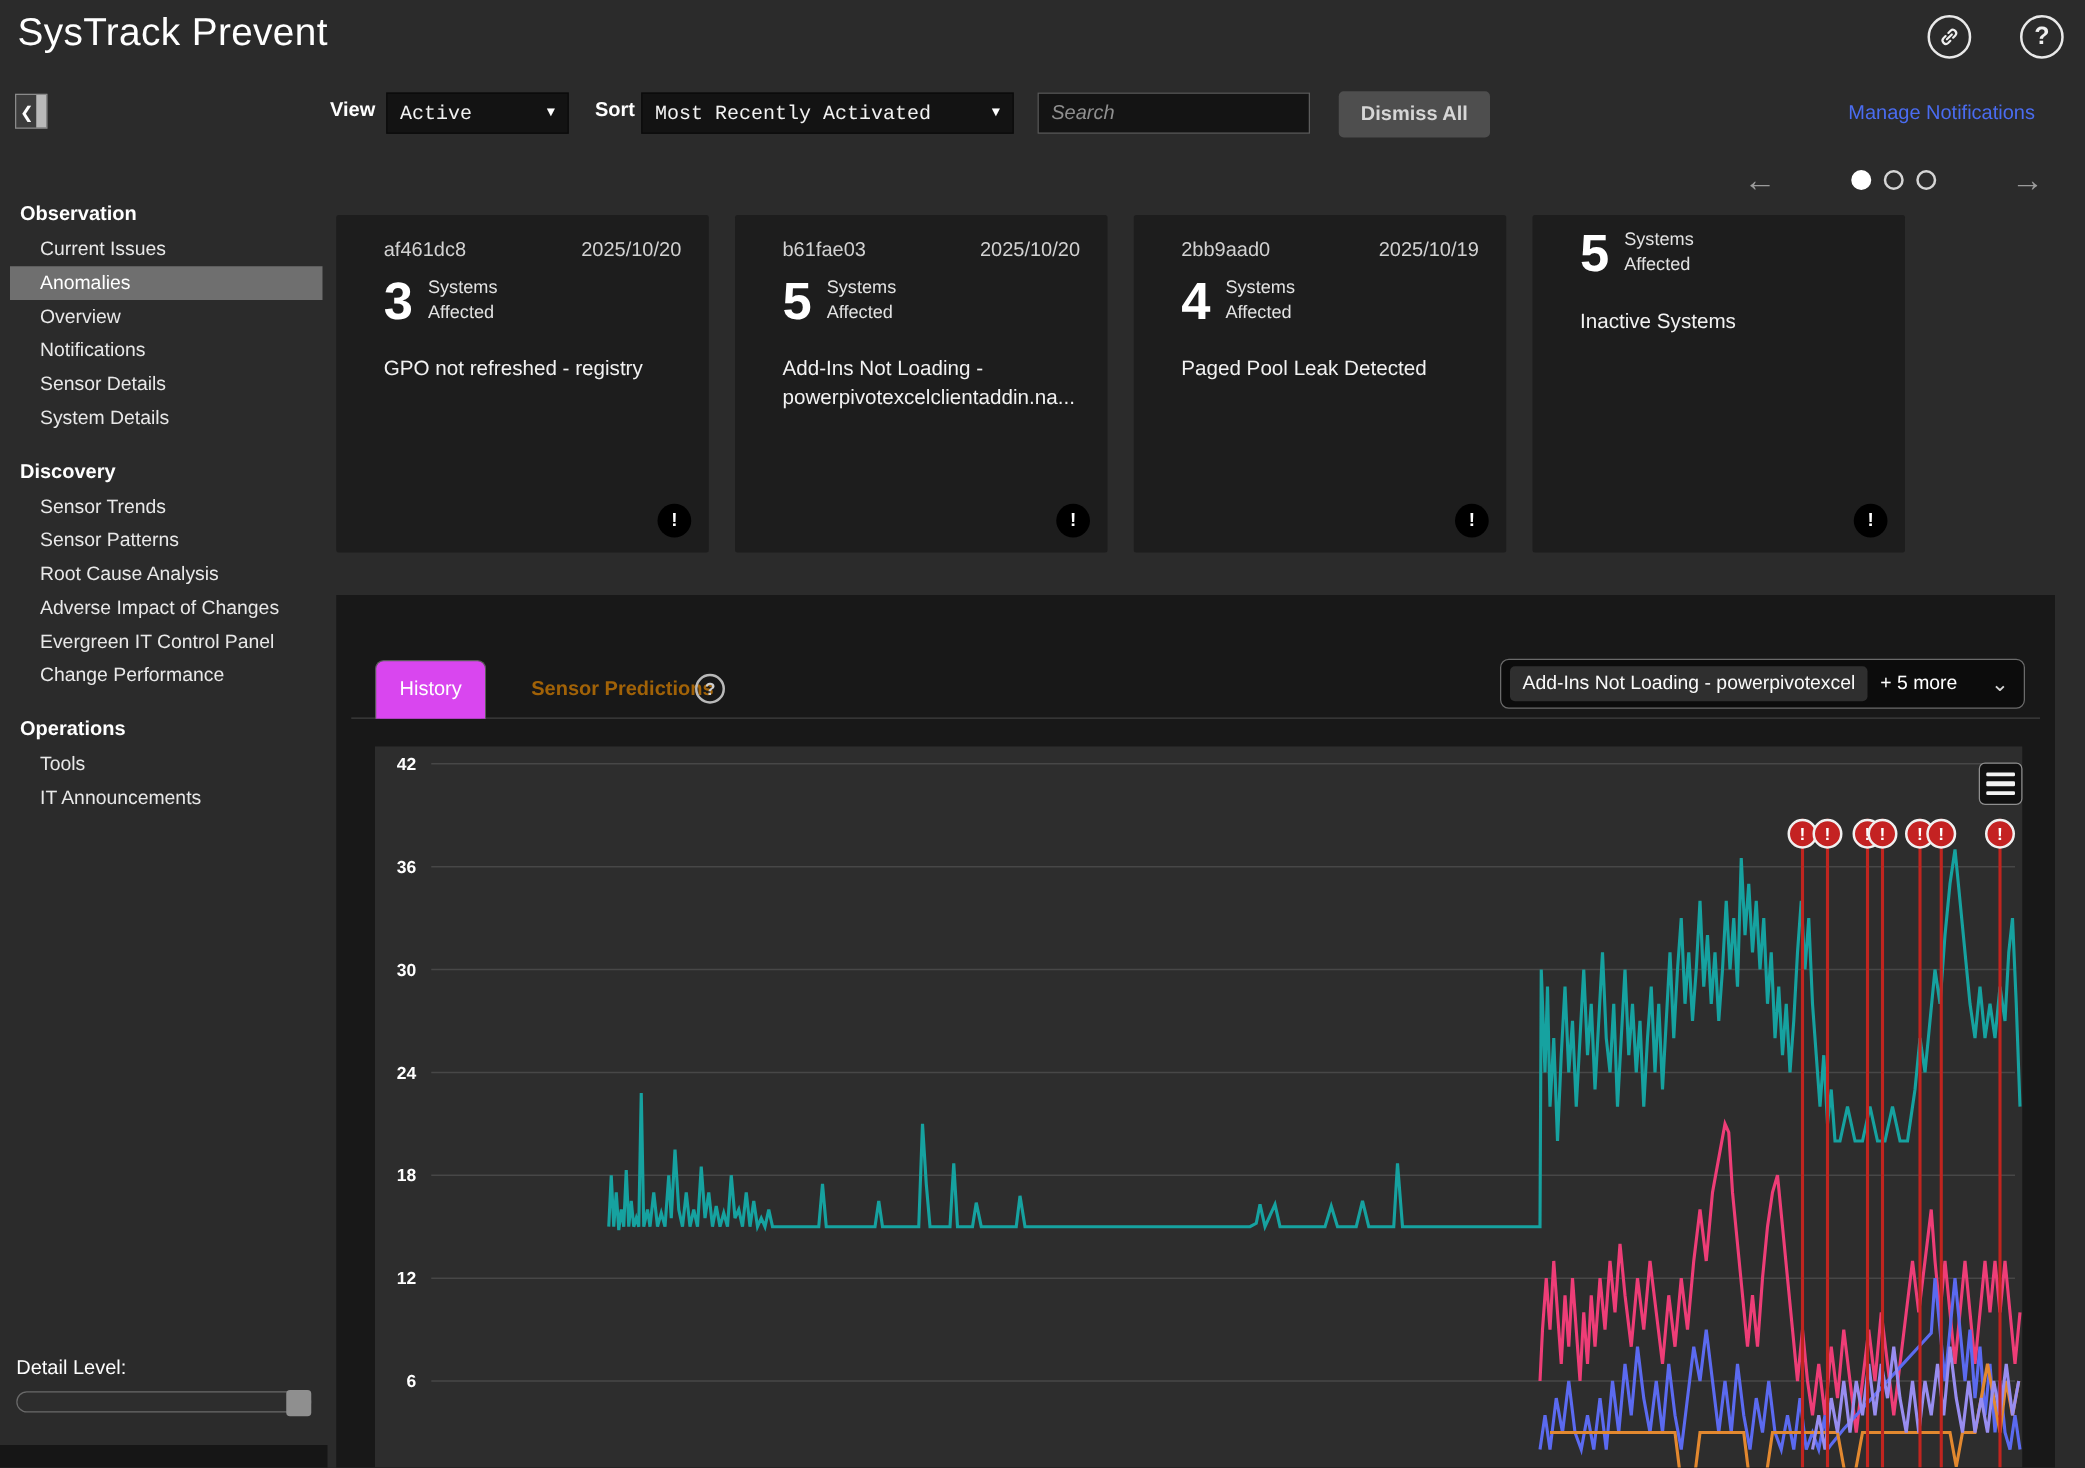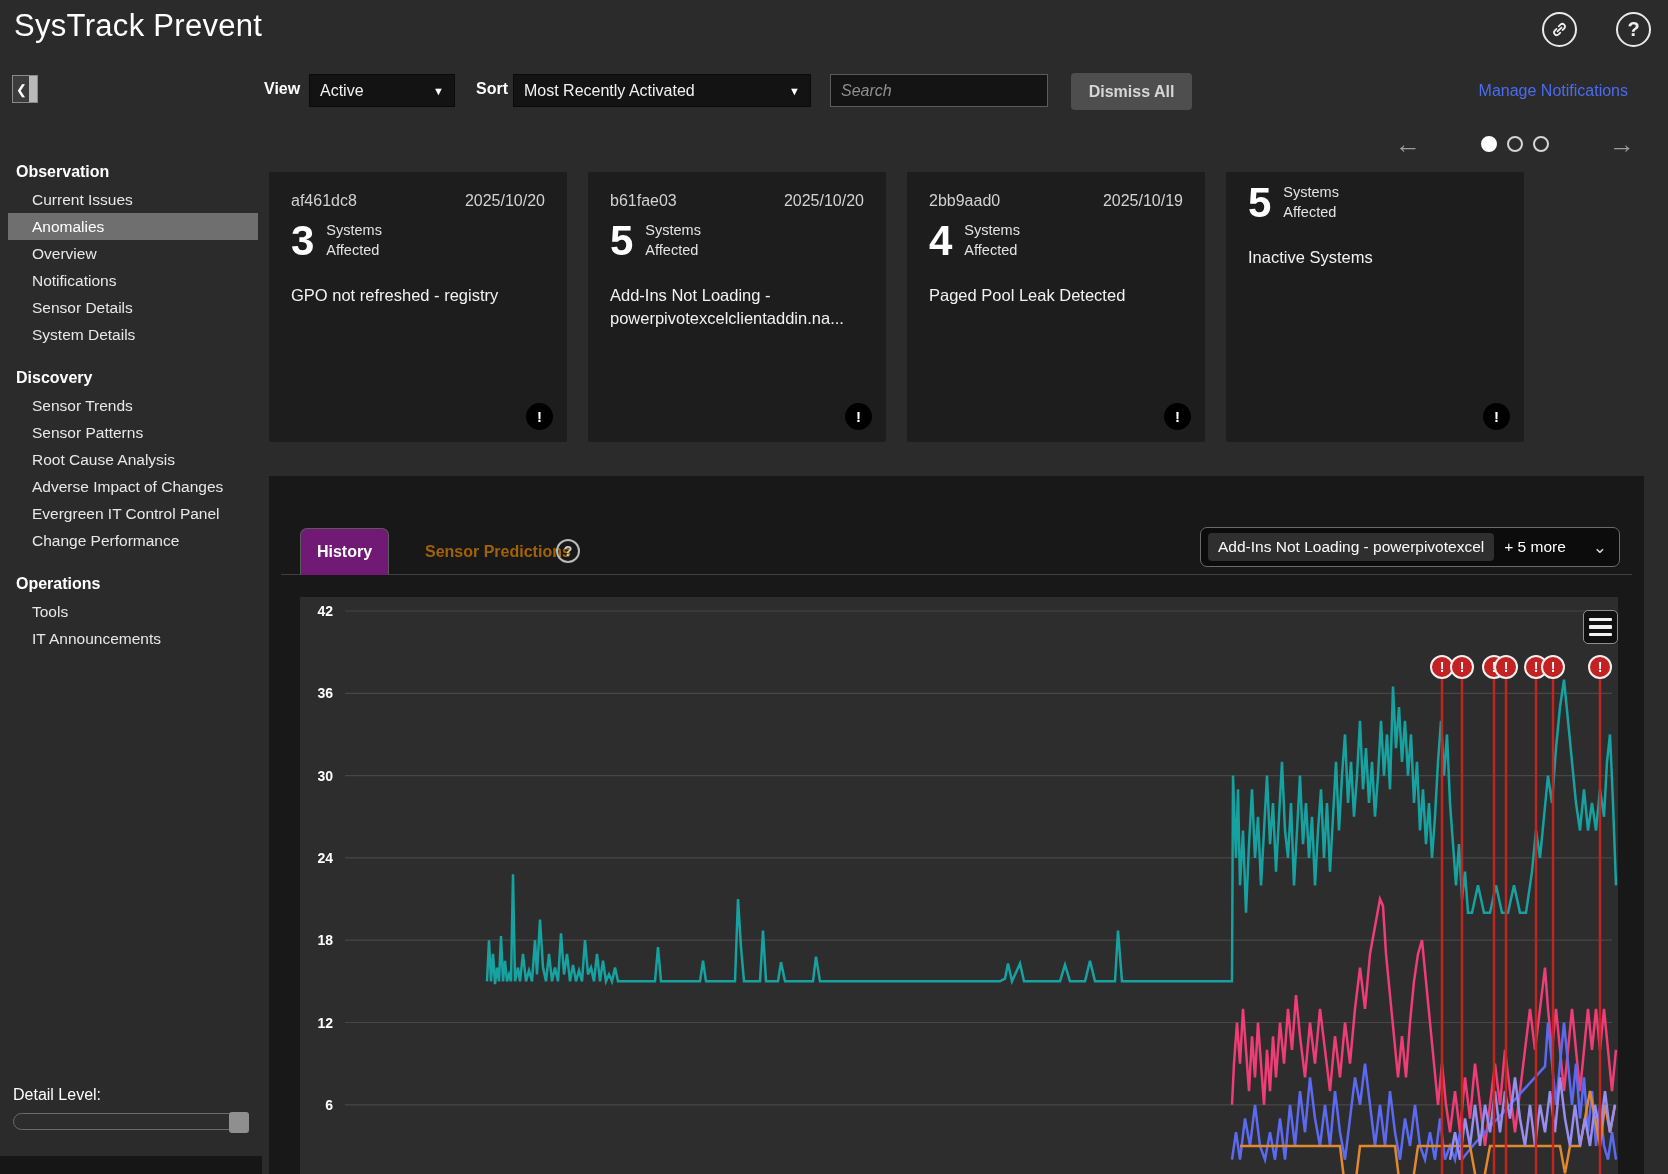--- a/index.html
+++ b/index.html
@@ -16,21 +16,21 @@
 
   
   #collapse-btn { left:12px; top:75px; width:26px; height:28px; background:#3c3c3c;
                   border:1px solid #8a8a8a; display:flex; align-items:center; cursor:pointer; }
   #collapse-btn .chev { color:#fff; font-size:13px; padding-left:3px; }
   #collapse-btn .bar  { margin-left:auto; width:8px; height:100%; background:#b9b9b9; }
   .tb-label { top:80px; font-size:16px; font-weight:700; color:#fff; }
   #view-label { left:264px; }
   #sort-label { left:476px; }
   .fake-select { top:74px; height:33px; background:#131313; border:1px solid #0a0a0a;
-                 display:flex; align-items:center; padding:0 10px; font-size:16px; color:#f2f2f2; cursor:pointer; }
+                 display:flex; align-items:center; padding:0 10px; font-size:16px; color:#f2f2f2; cursor:pointer;font-family:Liberation Mono, monospace; }
   #view-select { left:309px; width:146px; }
   #sort-select { left:513px; width:298px; }
   .fake-select .caret { margin-left:auto; font-size:11px; color:#fff; }
   #search-input { left:830px; top:74px; width:218px; height:33px; background:#141414;
                   border:1px solid #5c5c5c; color:#e5e5e5; font-size:16px; padding:0 10px;
                   font-family:"Liberation Sans", sans-serif; }
   #search-input::placeholder { color:#8f8f8f; font-style:italic; }
   #dismiss-all-btn { left:1071px; top:73px; width:121px; height:37px; background:#4e4e4e;
                      border:none; border-radius:4px; color:#d6d6d6; font-size:16px; font-weight:700;
                      cursor:pointer; font-family:"Liberation Sans", sans-serif; }
@@ -49,38 +49,38 @@
   .sb-item { font-size:15.5px; color:#e8e8e8; padding-left:24px; line-height:27px; cursor:pointer; white-space:nowrap; }
   .sb-item.selected { background:#6f6f6f; color:#fff; }
   #detail-level-label { left:13px; top:1086px; font-size:16px; color:#fdfdfd; }
   #detail-slider { left:13px; top:1113px; width:236px; height:17px; background:#2d2d2d;
                    border:1px solid #6a6a6a; border-radius:9px; cursor:pointer; }
   #detail-slider .handle { position:absolute; right:-1px; top:-2px; width:20px; height:21px;
                            background:#8f8f8f; border-radius:3px; cursor:grab; }
   #sidebar-bottom-strip { left:0; top:1156px; width:262px; height:18px; background:#161616; }
 
   
-  .card { top:172px; width:298px; height:270px; background:#1d1d1d; border-radius:2px; cursor:pointer; }
+  .card { top:172px; width:298px; height:270px; background:#1d1d1d; border-radius:2px; cursor:pointer;padding-left:16px; }
   .card-head { display:flex; justify-content:space-between; padding:20px 22px 0 22px;
                font-size:16px; color:#d2d2d2; }
   .card-count-row { display:flex; align-items:center; gap:12px; padding:10px 22px 0 22px; }
   .card-count { font-size:42px; font-weight:700; color:#fff; line-height:1; }
   .card-count-label { font-size:14.5px; color:#e3e3e3; width:70px; line-height:1.35; }
   .card-desc { padding:22px 22px 0 22px; font-size:16.5px; color:#f2f2f2; line-height:1.4; }
   .card-alert { position:absolute; right:14px; bottom:12px; width:27px; height:27px; border-radius:50%;
                 background:#000; color:#fff; font-weight:700; font-size:15px;
                 display:flex; align-items:center; justify-content:center; }
 
   
   #chart-panel { left:269px; top:476px; width:1375px; height:698px; background:#181818; }
   #tab-separator { position:absolute; left:12px; top:98px; width:1351px; height:1px; background:#3f3f3f; }
-  #tab-history { position:absolute; left:31px; top:52px; width:89px; height:47px; background:#701a75;
+  #tab-history { position:absolute; left:31px; top:52px; width:89px; height:47px; background:#d946ef;
                  border:1px solid #5a5a5a; border-bottom:none; border-radius:7px 7px 0 0; z-index:2;
                  display:flex; align-items:center; justify-content:center;
-                 font-size:16px; font-weight:700; color:#fff; cursor:pointer; }
+                 font-size:16px; font-weight:400; color:#fff; cursor:pointer; }
   #tab-sensor-predictions { position:absolute; left:138px; top:52px; height:47px; padding:0 18px;
                  display:flex; align-items:center; font-size:16px; font-weight:700; color:#a16207; cursor:pointer; }
   #panel-help { position:absolute; left:287px; top:63px; width:24px; height:24px; border:2px solid #b9b9b9;
                 border-radius:50%; color:#cfcfcf; font-size:14px; font-weight:700;
                 display:flex; align-items:center; justify-content:center; cursor:pointer; }
   #sensor-selector { position:absolute; left:931px; top:51px; width:420px; height:40px; background:#0c0c0c;
                      border:1px solid #6b6b6b; border-radius:7px; display:flex; align-items:center;
                      padding:0 12px 0 7px; cursor:pointer; }
   #sensor-chip { background:#2f2f2f; border-radius:4px; padding:5px 10px; font-size:15.5px; color:#fafafa;
                  white-space:nowrap; overflow:hidden; max-width:290px; }

